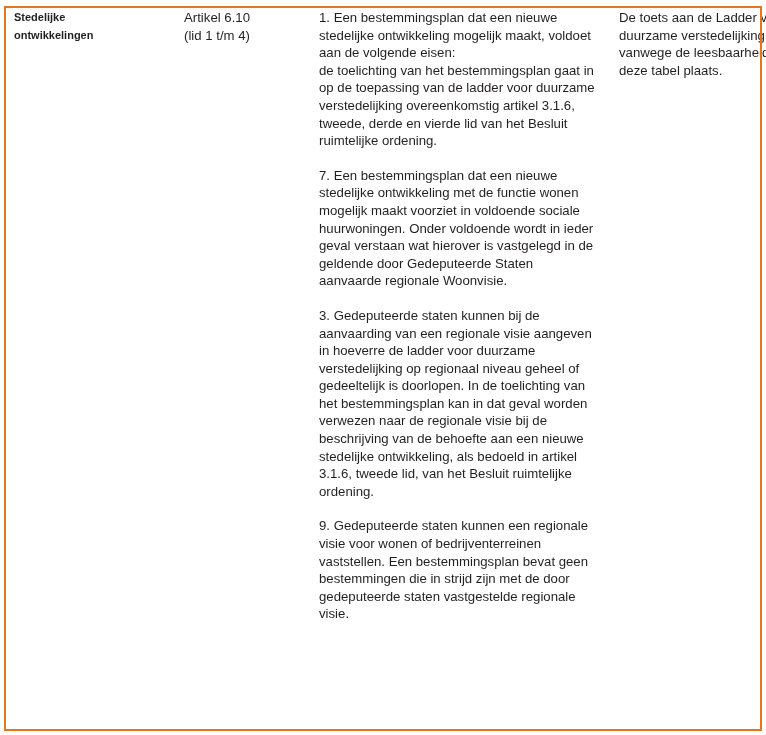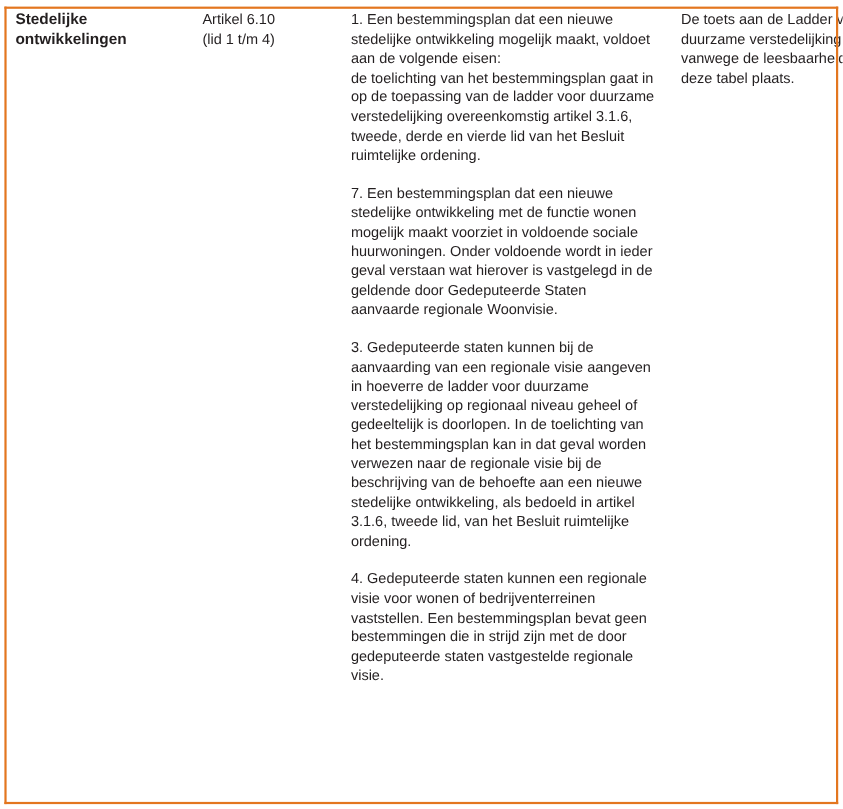--- a/index.html
+++ b/index.html
@@ -68,21 +68,21 @@
     height: 725px;
     background: #e3761f;
   }
   .col-a { width: 150px; }
   .col-b { width: 115px; margin-top: 48px; }
   .col-c { width: 280px; }
   .col-d { width: 205px; }
 
   .cell-title {
     font-weight: bold;
-    font-size: 14px;
+    font-size: 11px;
     line-height: 17.6px;
   }
   .para {
     margin: 0 0 17px 0;
     white-space: pre-line;
   }
   .para:last-child { margin-bottom: 0; }
   .article-line {
     margin: 0;
     white-space: pre-line;
@@ -107,21 +107,21 @@
       </td>
       <td class="col-b">
         <div class="article-line">Artikel 6.10
 (lid 1 t/m 4)</div>
       </td>
       <td class="col-c">
         <p class="para">1. Een bestemmingsplan dat een nieuwe stedelijke ontwikkeling mogelijk maakt, voldoet aan de volgende eisen:
 de toelichting van het bestemmingsplan gaat in op de toepassing van de ladder voor duurzame verstedelijking overeenkomstig artikel 3.1.6, tweede, derde en vierde lid van het Besluit ruimtelijke ordening.</p>
         <p class="para">7. Een bestemmingsplan dat een nieuwe stedelijke ontwikkeling met de functie wonen mogelijk maakt voorziet in voldoende sociale huurwoningen. Onder voldoende wordt in ieder geval verstaan wat hierover is vastgelegd in de geldende door Gedeputeerde Staten aanvaarde regionale Woonvisie.</p>
         <p class="para">3. Gedeputeerde staten kunnen bij de aanvaarding van een regionale visie aangeven in hoeverre de ladder voor duurzame verstedelijking op regionaal niveau geheel of gedeeltelijk is doorlopen. In de toelichting van het bestemmingsplan kan in dat geval worden verwezen naar de regionale visie bij de beschrijving van de behoefte aan een nieuwe stedelijke ontwikkeling, als bedoeld in artikel 3.1.6, tweede lid, van het Besluit ruimtelijke ordening.</p>
-        <p class="para">4. Gedeputeerde staten kunnen een regionale visie voor wonen of bedrijventerreinen vaststellen. Een bestemmingsplan bevat geen bestemmingen die in strijd zijn met de door gedeputeerde staten vastgestelde regionale visie.</p>
+        <p class="para">9. Gedeputeerde staten kunnen een regionale visie voor wonen of bedrijventerreinen vaststellen. Een bestemmingsplan bevat geen bestemmingen die in strijd zijn met de door gedeputeerde staten vastgestelde regionale visie.</p>
       </td>
       <td class="col-d">
         <p class="para">De toets aan de Ladder voor duurzame verstedelijking vindt, vanwege de leesbaarheid, onder deze tabel plaats.</p>
       </td>
     </tr>
   </tbody>
     </table>
 
 </div>
 

